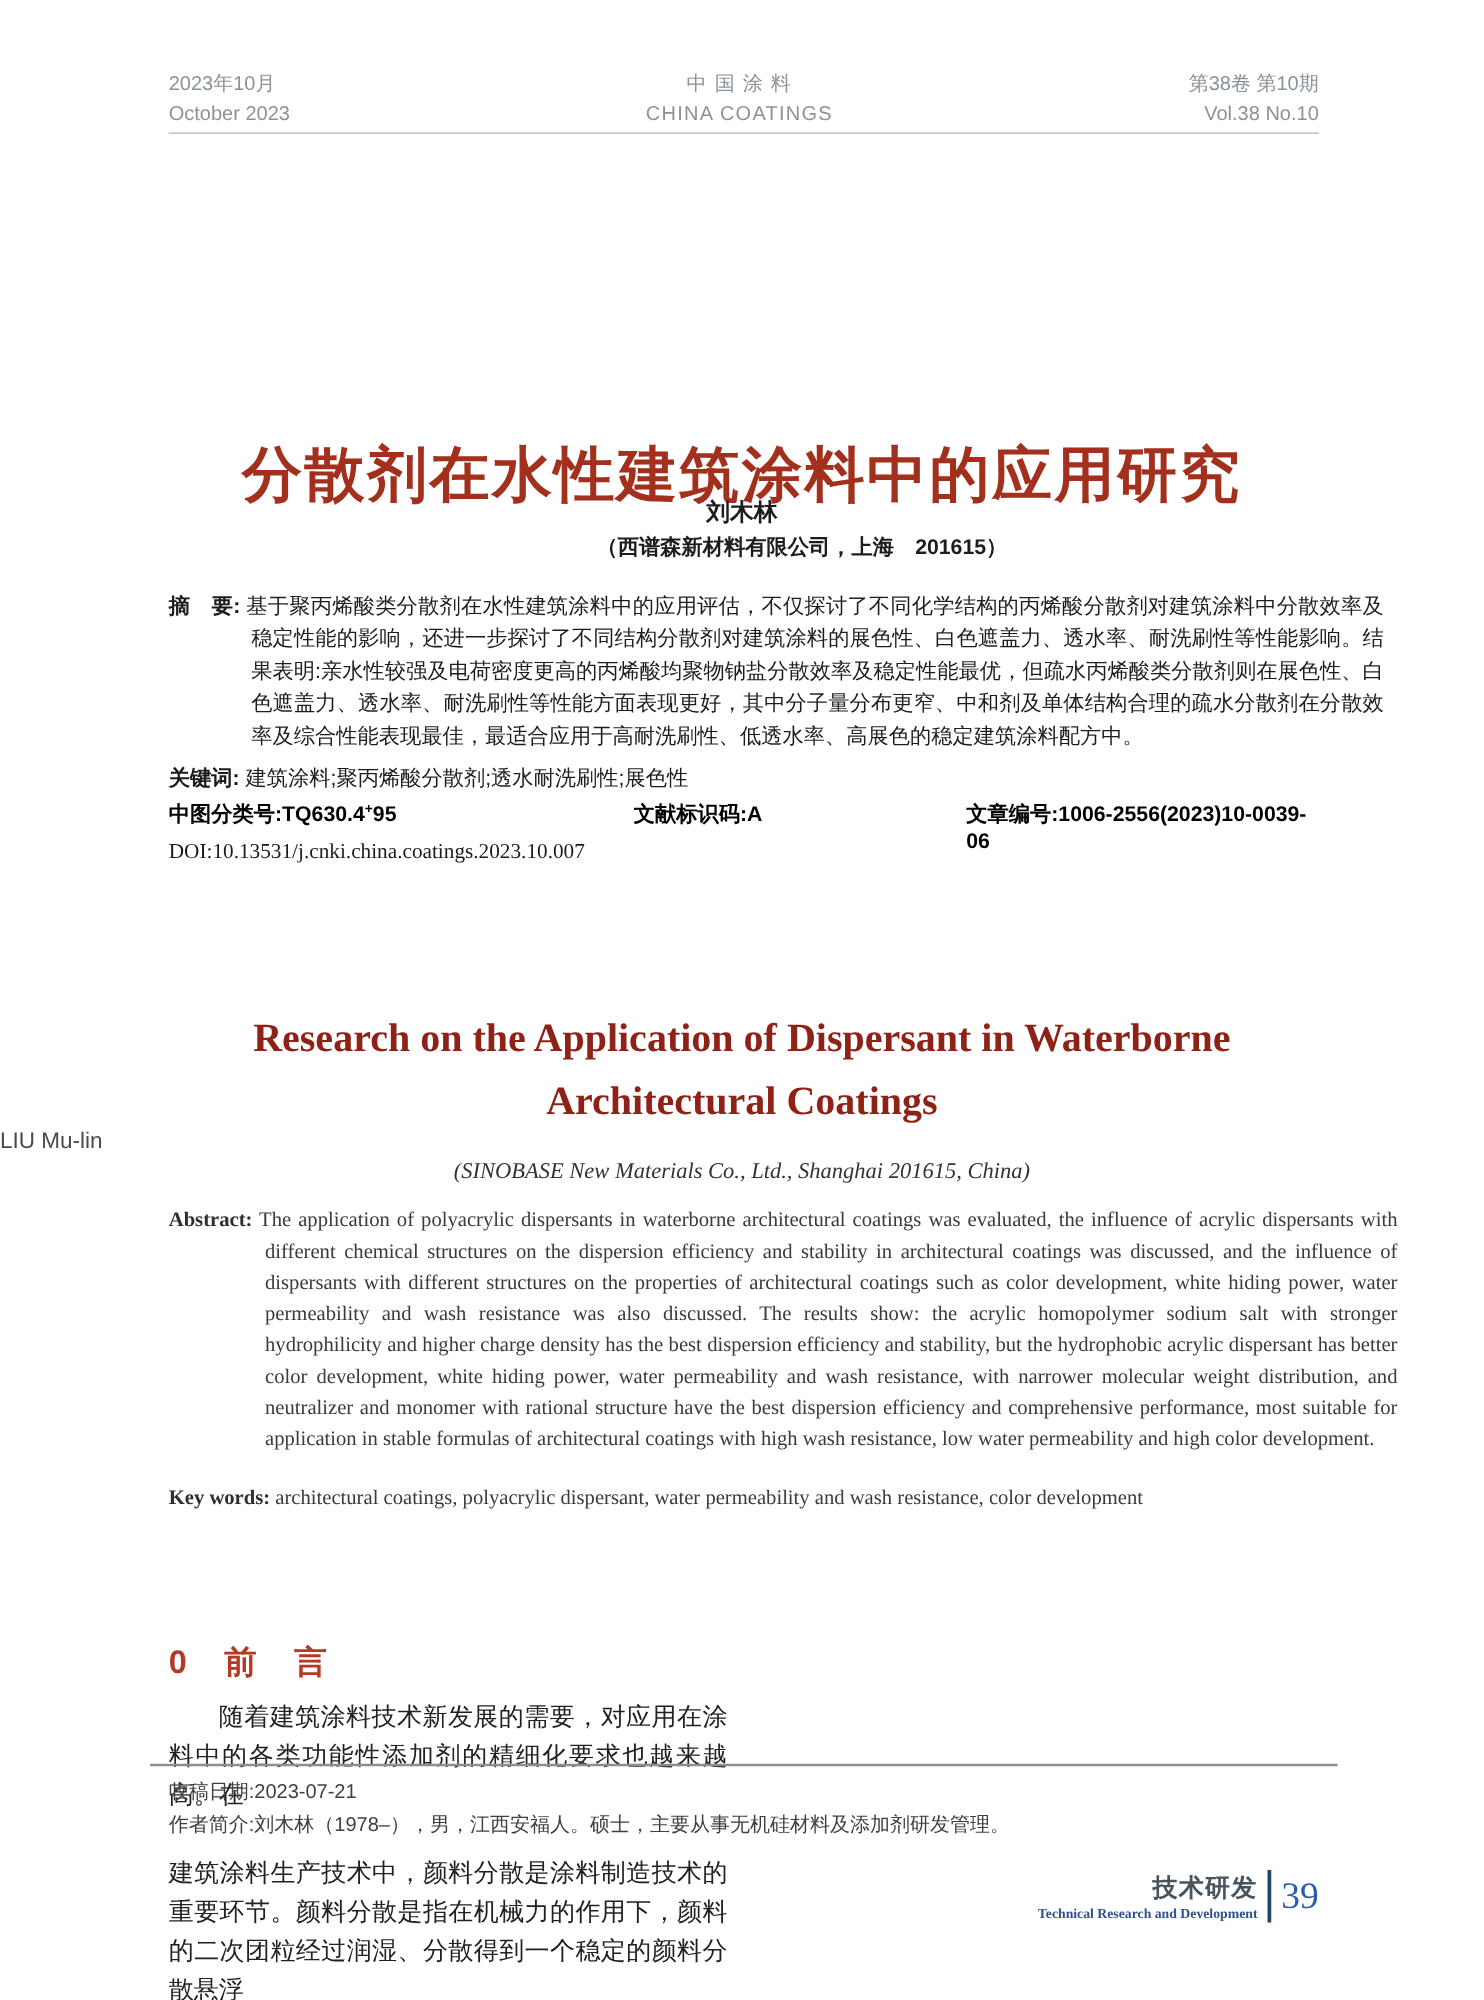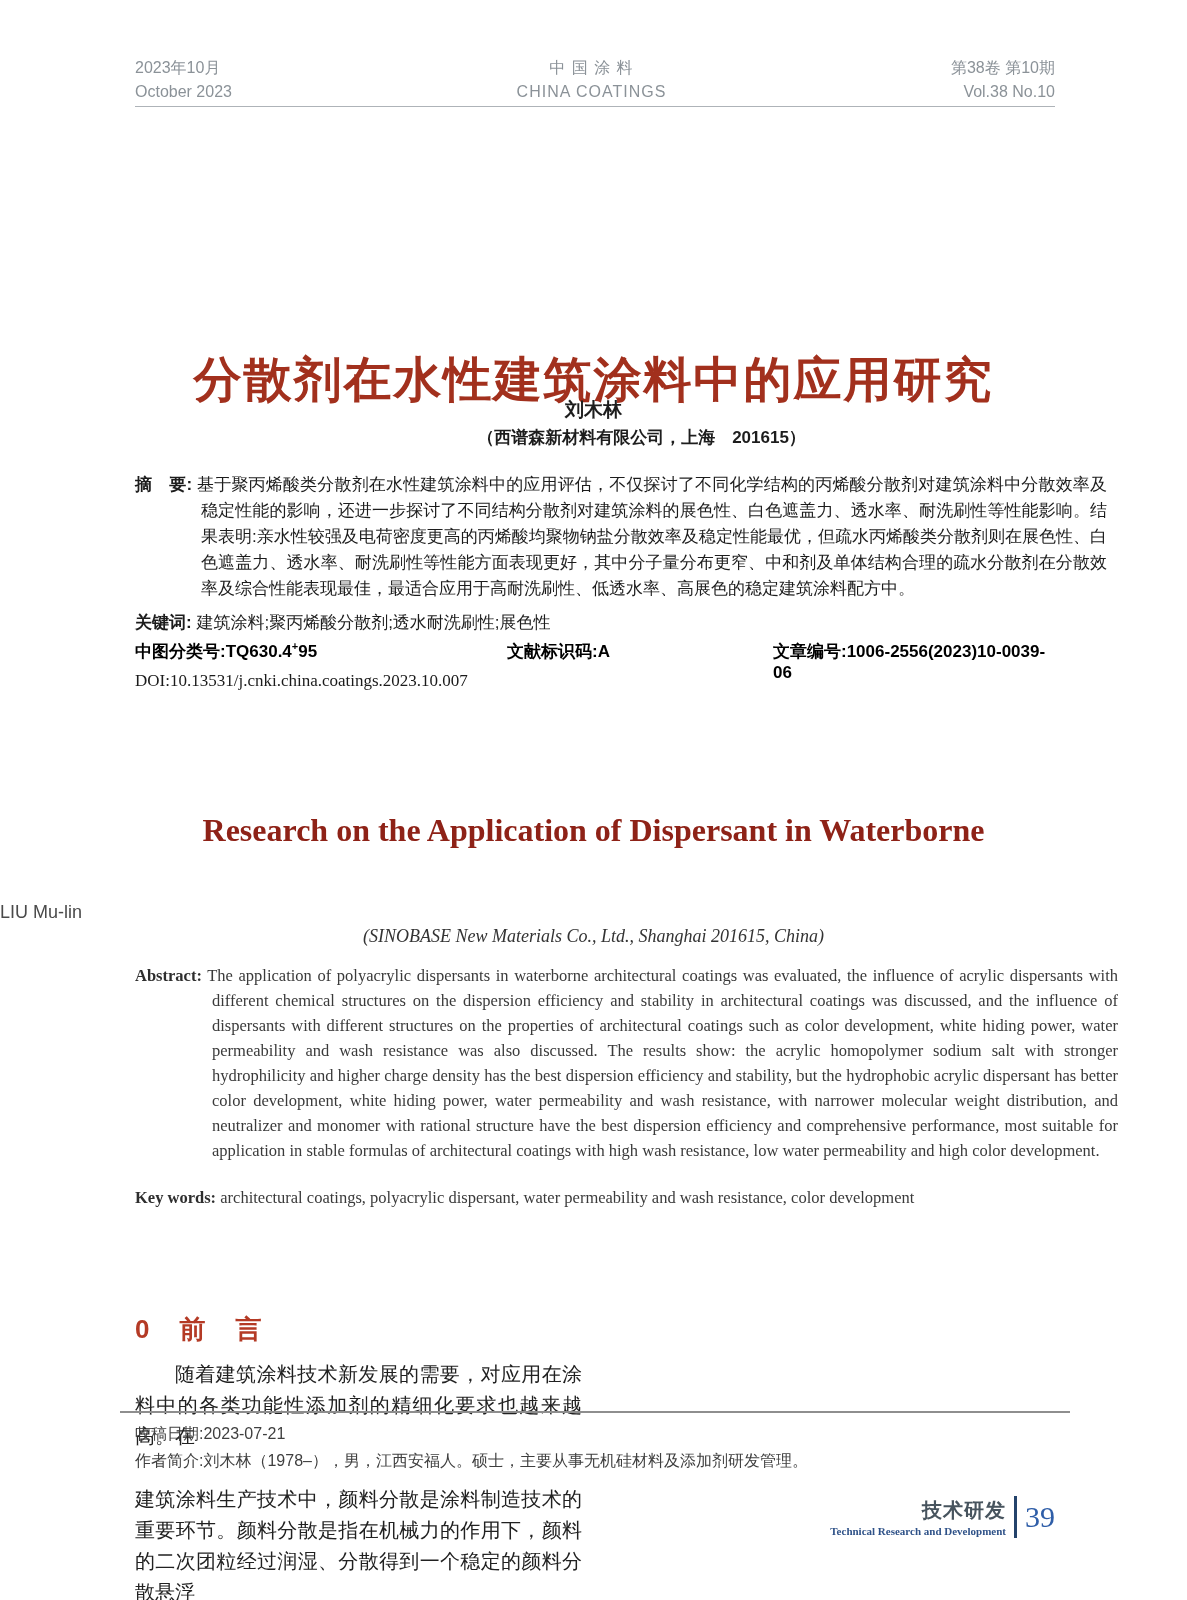--- a/index.html
+++ b/index.html
@@ -137,20 +137,21 @@
   <div class="abs clc-row hei">
     <span><span>中图分类号:TQ630.4</span><sup>+</sup><span>95</span></span>
     <span>文献标识码:A</span>
     <span>文章编号:1006-2556(2023)10-0039-06</span>
   </div>
 
   <div class="abs doi">DOI:10.13531/j.cnki.china.coatings.2023.10.007</div>
 
   <h2 class="abs title-en">
     <div>Research on the Application of Dispersant in Waterborne</div>
+    <div>Architectural Coatings</div>
   </h2>
   <div class="abs author-en">LIU Mu-lin</div>
   <div class="abs affil-en">(SINOBASE New Materials Co., Ltd., Shanghai 201615, China)</div>
 
   <div class="abs abstract-en">
     <span class="lbl">Abstract:</span>
     <span>The application of polyacrylic dispersants in waterborne architectural coatings was evaluated, the influence of acrylic dispersants with different chemical structures on the dispersion efficiency and stability in architectural coatings was discussed, and the influence of dispersants with different structures on the properties of architectural coatings such as color development, white hiding power, water permeability and wash resistance was also discussed. The results show: the acrylic homopolymer sodium salt with stronger hydrophilicity and higher charge density has the best dispersion efficiency and stability, but the hydrophobic acrylic dispersant has better color development, white hiding power, water permeability and wash resistance, with narrower molecular weight distribution, and neutralizer and monomer with rational structure have the best dispersion efficiency and comprehensive performance, most suitable for application in stable formulas of architectural coatings with high wash resistance, low water permeability and high color development.</span>
   </div>
 
   <div class="abs keywords-en">

